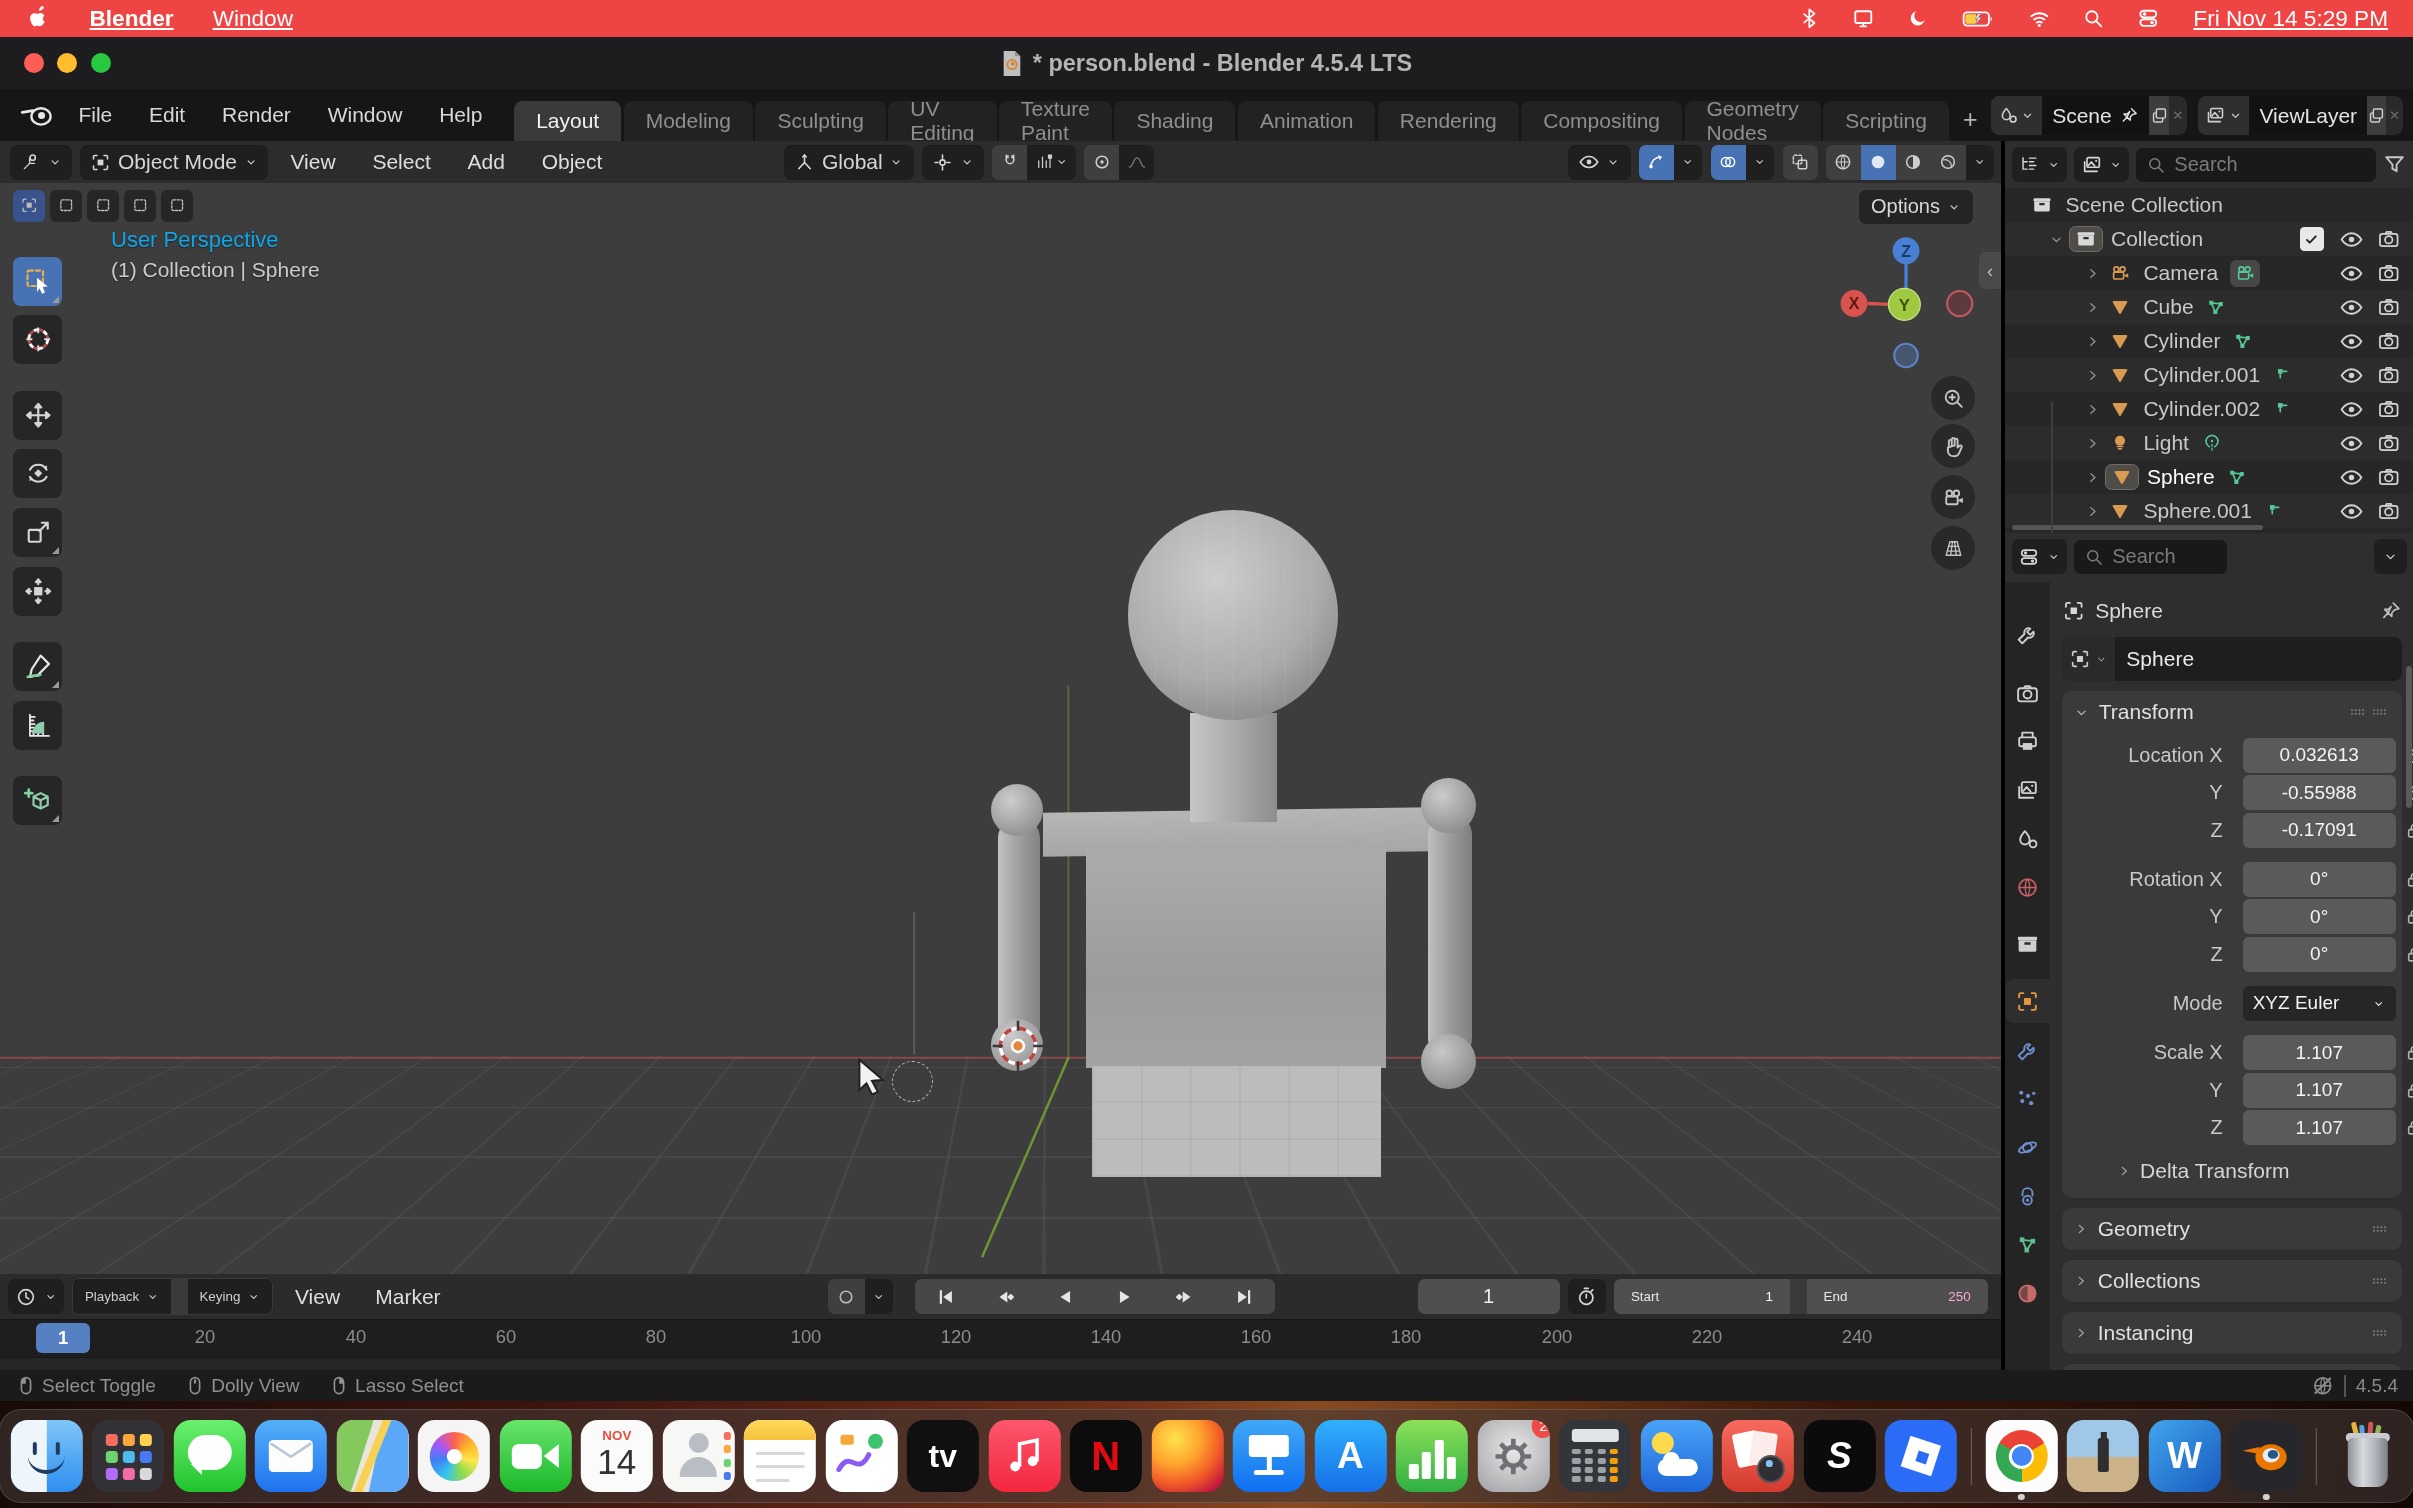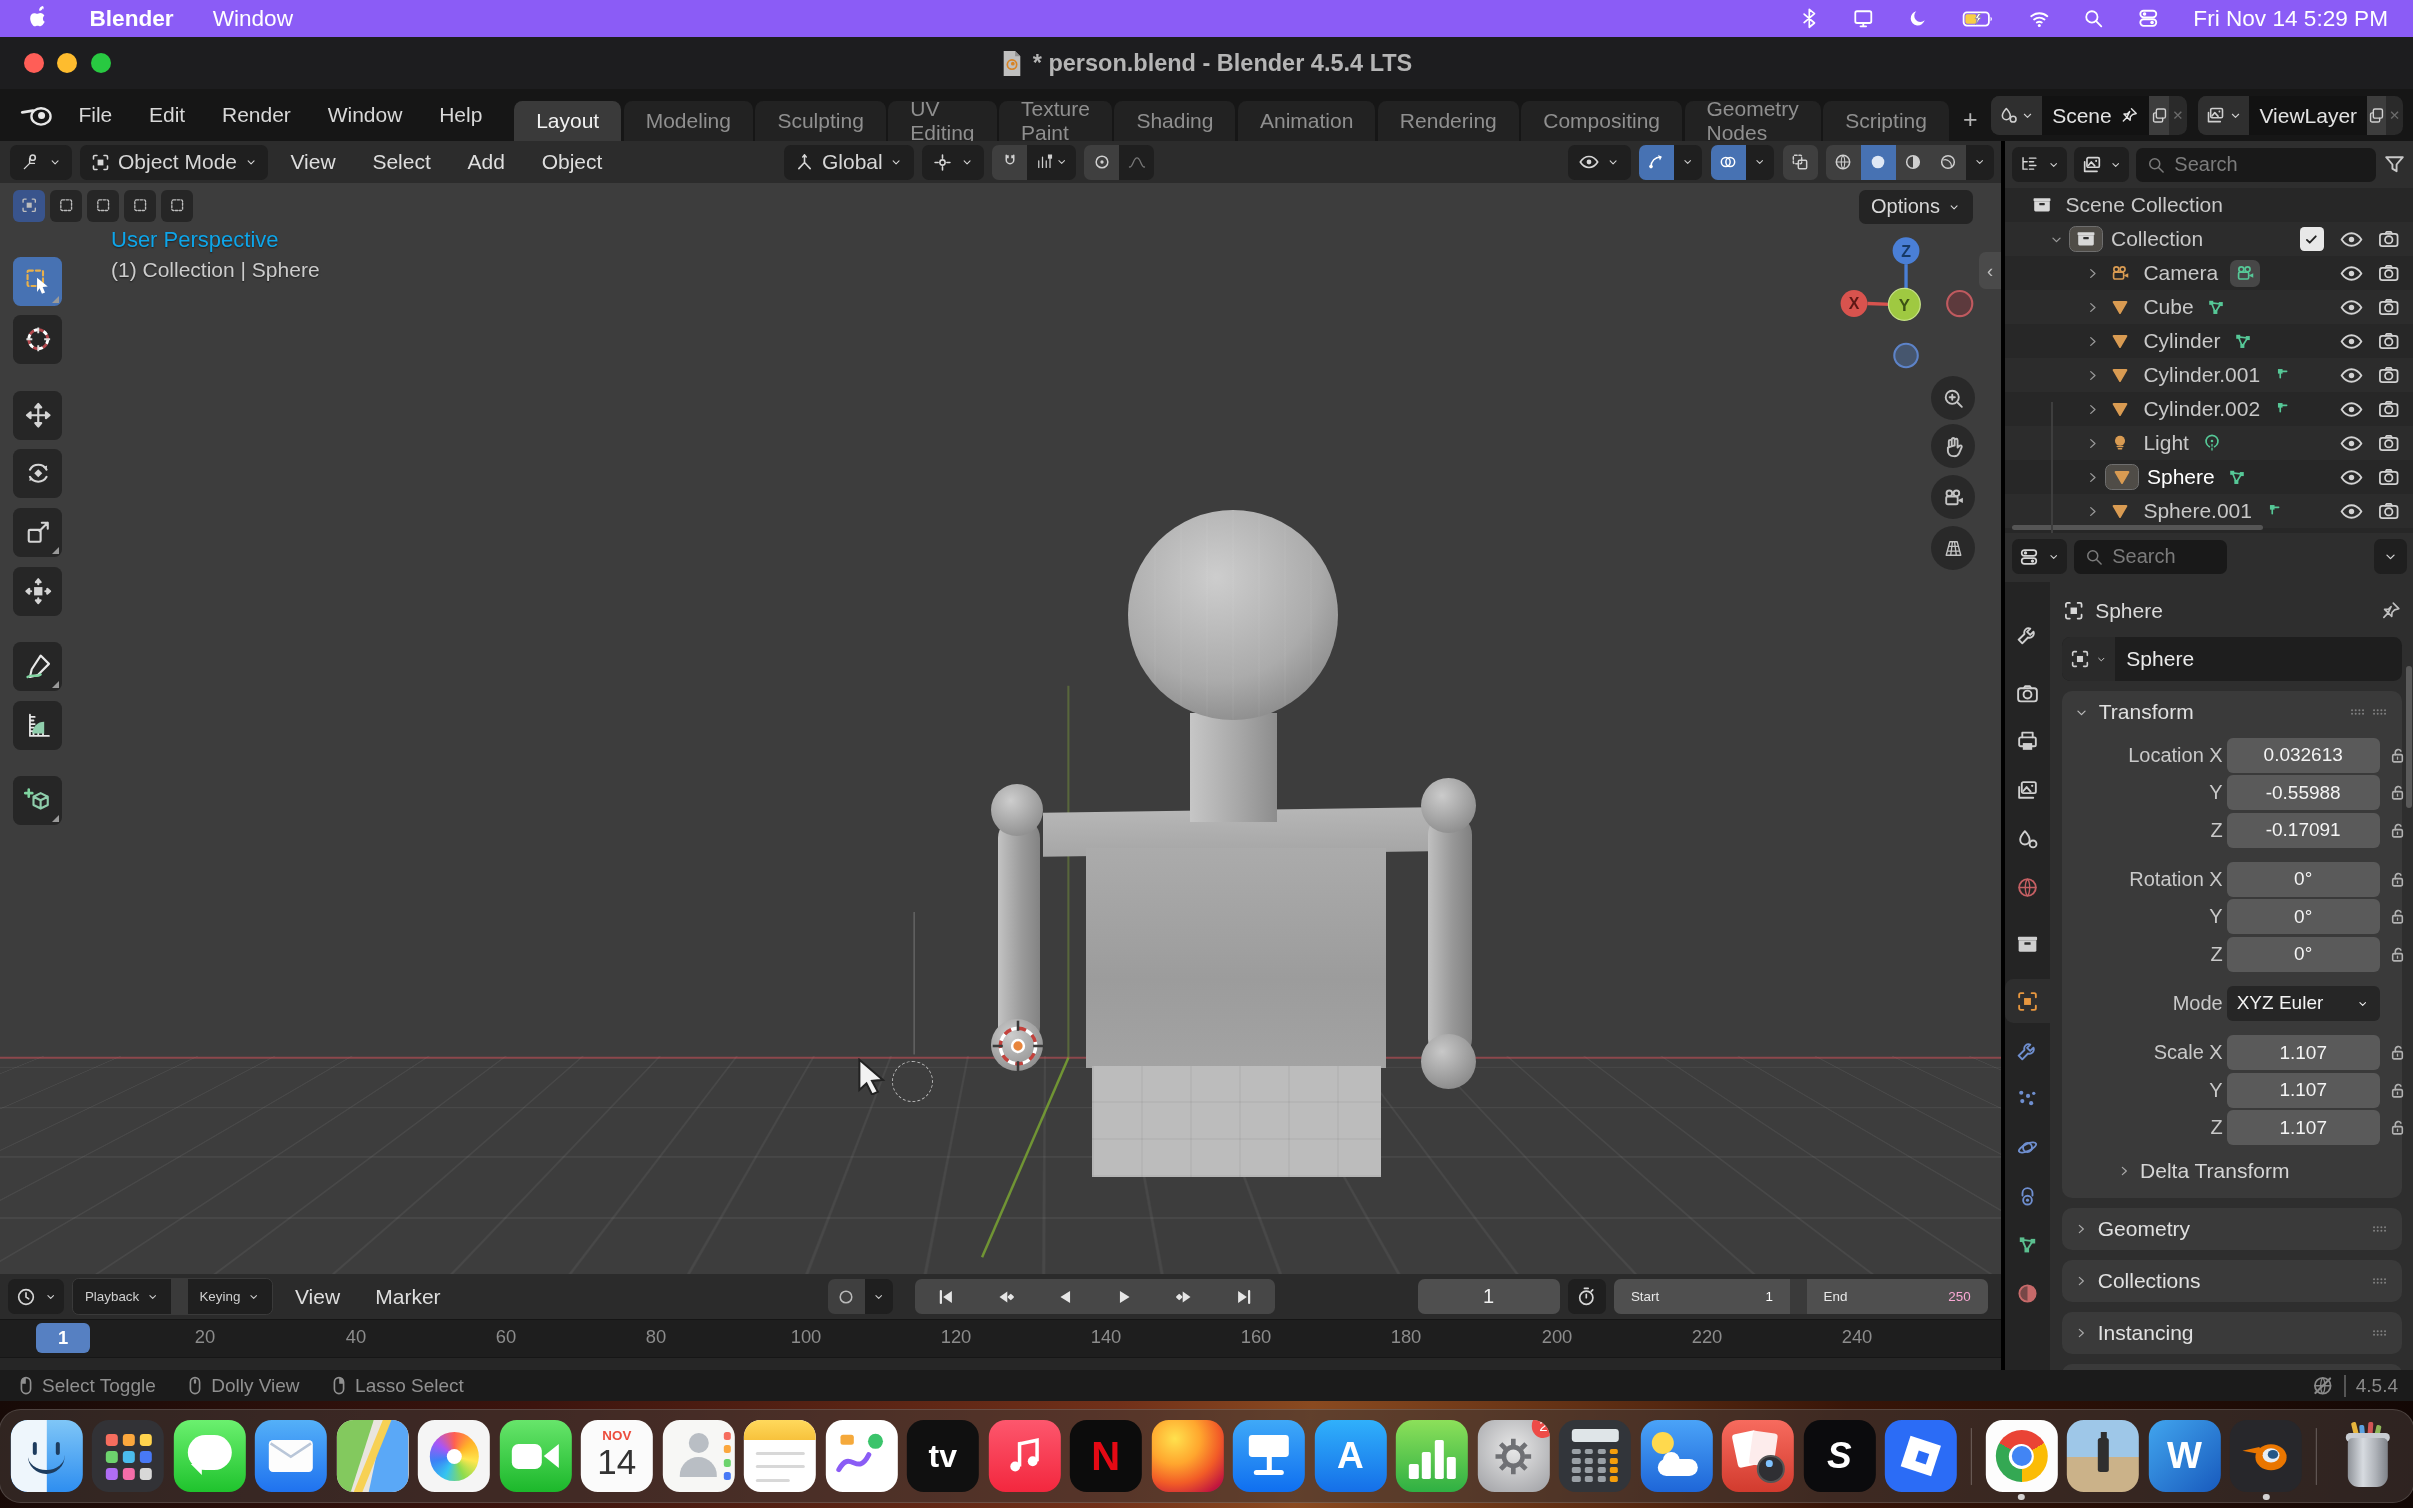--- a/index.html
+++ b/index.html
@@ -1,22 +1,22 @@
 <!DOCTYPE html>
 <html style="font-size:13.4px"><head>
 <meta charset="utf-8">
 <style>
   html,body{margin:0;padding:0;background:#000;}
   #root{position:relative;width:2413px;height:1508px;overflow:hidden;
         font-family:"Liberation Sans","DejaVu Sans",sans-serif;
         -webkit-font-smoothing:antialiased;color:#ddd;}
   svg{display:block}
   
-  #menubar{position:absolute;left:0;top:0;width:100%;height:37px;background:#8b5cf6;
-           display:flex;align-items:center;color:#fff;font-size:22.6px;}
+  #menubar{position:absolute;left:0;top:0;width:100%;height:37px;background:#ef4444;
+           display:flex;align-items:center;color:#fff;font-size:22.6px;text-decoration:underline;}
   #menubar .left{display:flex;align-items:center;gap:39px;padding-left:28.5px;}
   #menubar .right{margin-left:auto;display:flex;align-items:center;gap:34px;padding-right:25px;}
   #menubar .appname{font-weight:bold}
   
   #titlebar{position:absolute;left:0;top:37px;width:100%;height:52px;background:#1d1d1f;
             display:flex;align-items:center;justify-content:center;}
   .tl{position:absolute;top:16px;width:20px;height:20px;border-radius:50%;}
   #title{display:flex;align-items:center;gap:10px;color:#b5b5b5;font-size:23.5px;font-weight:bold;}
   
   #topbar{position:absolute;left:0;top:89px;width:100%;height:52px;background:#161616;
@@ -84,21 +84,21 @@
   #props{position:absolute;left:2005px;top:533px;width:409px;height:837px;background:#2e2e2e;overflow:hidden;}
   #rail{position:absolute;left:0;top:49px;width:45px;bottom:0;background:#242424;}
   .railic{position:absolute;left:0;width:45px;height:44px;display:flex;align-items:center;justify-content:center;}
   .railic.active{background:#2e2e2e;border-radius:8.4px 0 0 8.4px;}
   #pcontent{position:absolute;left:45px;top:49px;right:0;bottom:0;padding:10px 11.7px;box-sizing:border-box;}
   .panel{background:#3a3a3a;border-radius:10px;margin-top:10px;}
   .phead{height:42px;display:flex;align-items:center;gap:8.4px;padding:0 11.7px;color:#e0e0e0;font-size:21px;}
   .pdots{margin-left:auto;color:#808080;display:flex}
   .trow{display:flex;align-items:center;margin:2.5px 0;}
   .trow.gap{margin-top:14.2px;}
-  .tlabel{width:161px;text-align:right;padding-right:4px;color:#c9c9c9;font-size:20px;flex:none;}
+  .tlabel{width:161px;text-align:right;padding-right:20px;color:#c9c9c9;font-size:20px;flex:none;}
   .tfield{width:153px;height:35px;background:#5a5a5a;border-radius:5.9px;display:flex;align-items:center;
           justify-content:center;font-size:19px;color:#f4f4f4;flex:none;}
   .tfield.mode{background:#262626;justify-content:space-between;padding:0 10px;box-sizing:border-box;width:153px;}
   .tlock{width:35px;display:flex;justify-content:center;color:#b2b2b2;flex:none;}
   
   #timeline{position:absolute;left:0;top:1274px;width:2001px;height:96px;background:#2b2b2b;}
   #tlhdr{height:45px;display:flex;align-items:center;gap:8.4px;padding:0 8.4px;}
   #ruler{position:relative;height:37px;background:#1e1e1e;border-top:0.8px solid #151515;}
   .tick{position:absolute;top:5.9px;color:#8c8c8c;font-size:18.4px;transform:translateX(-50%);}
   #playhead{position:absolute;left:36px;top:3.4px;width:54px;height:30px;background:#5680c2;border-radius:5.9px;

